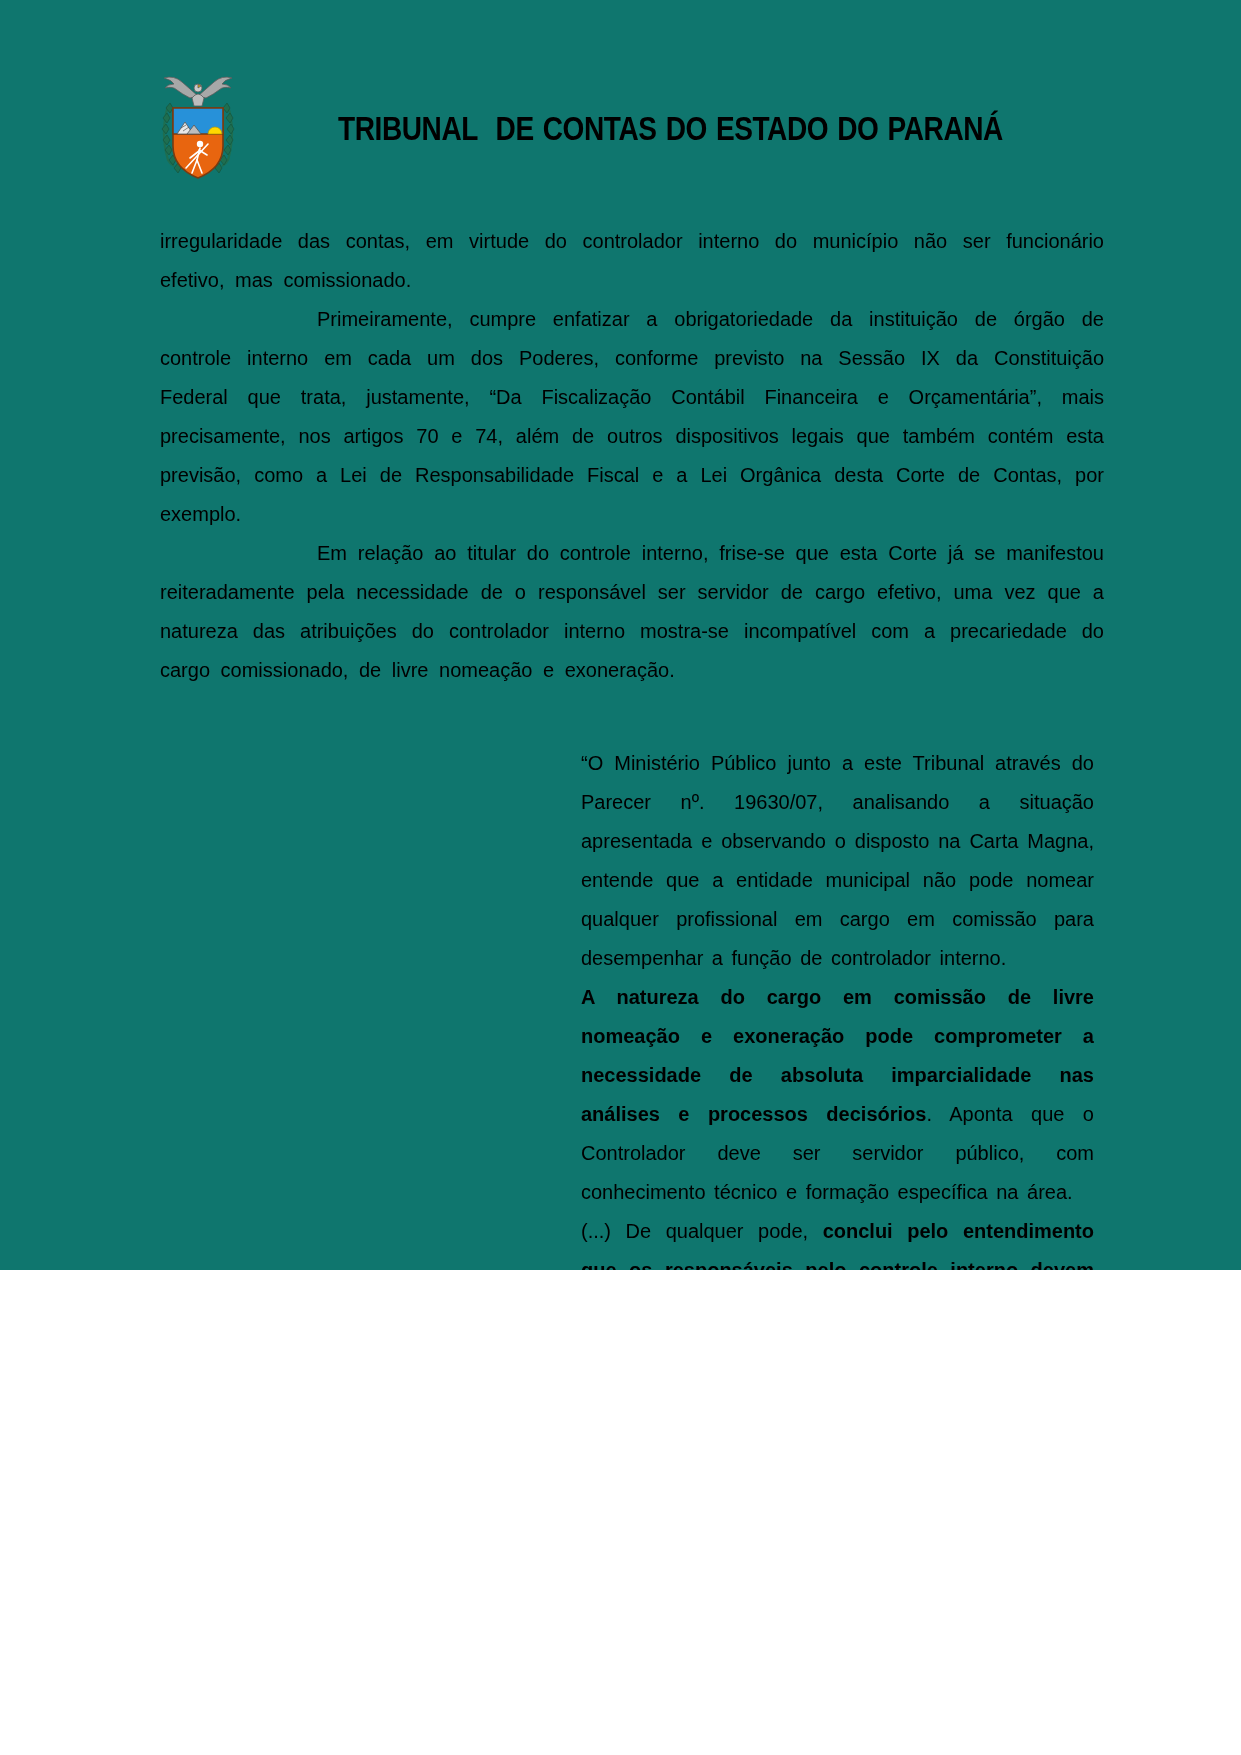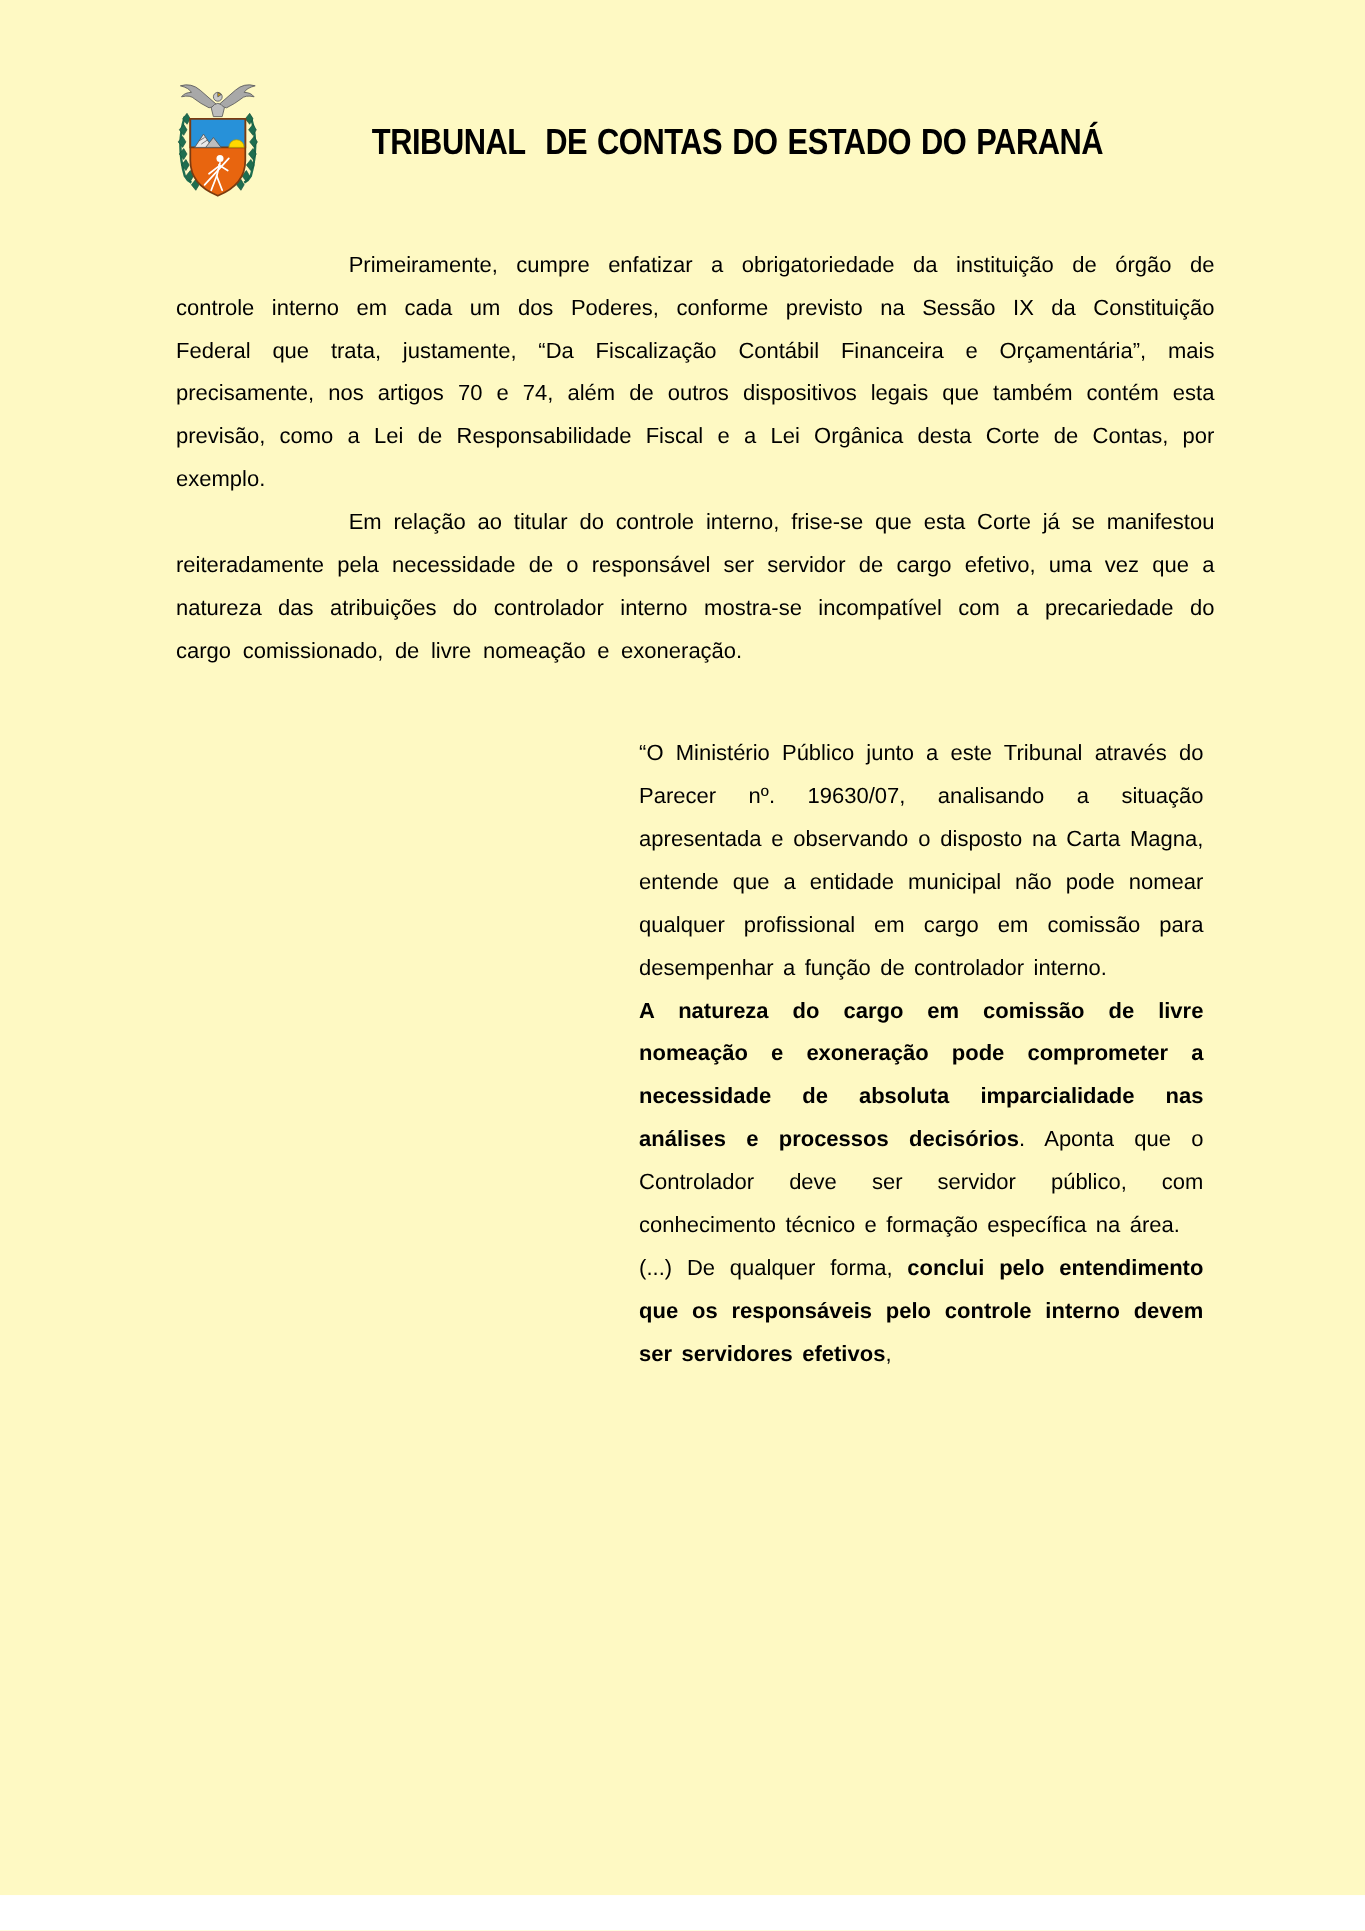--- a/index.html
+++ b/index.html
@@ -1,19 +1,19 @@
 <!DOCTYPE html>
 <html><head>
 <meta charset="utf-8">
 <style>
   html,body{margin:0;padding:0;background:#ffffff;}
   .page{
     position:relative;
-    width:1241px;height:1723px;
-    background:#fef9c3;
+    width:1241px;height:1270px;
+    background:#0f766e;
     font-family:"Liberation Sans","DejaVu Sans",sans-serif;
     color:#000000;
     overflow:hidden;
   }
   .doc-header{position:absolute;top:0;left:0;width:100%;height:200px;}
   .coat-of-arms{position:absolute;left:152px;top:72px;width:92px;height:112px;}
   .doc-title{
     position:absolute;left:338px;top:110px;margin:0;
     font-size:33px;font-weight:bold;color:#000;
     white-space:pre;letter-spacing:-0.5px;word-spacing:2px;
@@ -92,23 +92,24 @@
           <path d="M47,79 L38,86"></path>
           <path d="M47,78 L55,83"></path>
           <path d="M34,96 L56,72"></path>
         </g>
       </g>
     </svg>
     <h1 class="doc-title">TRIBUNAL  DE CONTAS DO ESTADO DO PARANÁ</h1>
   </header>
 
   <main class="doc-body">
+    <p><span>irregularidade das contas, em virtude do controlador interno do município não ser funcionário efetivo, mas comissionado.</span></p>
     <p class="para-indent"><span>Primeiramente, cumpre enfatizar a obrigatoriedade da instituição de órgão de controle interno em cada um dos Poderes, conforme previsto na Sessão IX da Constituição Federal que trata, justamente, “</span><span data-style="italic">Da Fiscalização Contábil Financeira e Orçamentária</span><span>”, mais precisamente, nos artigos 70 e 74, além de outros dispositivos legais que também contém esta previsão, como a Lei de Responsabilidade Fiscal e a Lei Orgânica desta Corte de Contas, por exemplo.</span></p>
     <p class="para-indent"><span>Em relação ao titular do controle interno, frise-se que esta Corte já se manifestou reiteradamente pela necessidade de o responsável ser servidor de cargo efetivo, uma vez que a natureza das atribuições do controlador interno mostra-se incompatível com a precariedade do cargo comissionado, de livre nomeação e exoneração.</span></p>
 
     <blockquote class="block-quote">
       <p><span>“O Ministério Público junto a este Tribunal através do Parecer nº. 19630/07, analisando a situação apresentada e observando o disposto na Carta Magna, entende que a entidade municipal não pode nomear qualquer profissional em cargo em comissão para desempenhar a função de controlador interno.</span></p>
       <p><span data-style="bold underline">A natureza do cargo em comissão de livre nomeação e exoneração pode comprometer a necessidade de absoluta imparcialidade nas análises e processos decisórios</span><span>. Aponta que o Controlador deve ser servidor público, com conhecimento técnico e formação específica na área.</span></p>
-      <p><span>(...) De qualquer forma, </span><span data-style="bold underline">conclui pelo entendimento que os responsáveis pelo controle interno devem ser servidores efetivos</span><span>,</span></p>
+      <p><span>(...) De qualquer pode, </span><span data-style="bold underline">conclui pelo entendimento que os responsáveis pelo controle interno devem ser servidores efetivos</span><span>,</span></p>
     </blockquote>
   </main>
 
 </div>
 
 </body></html>

